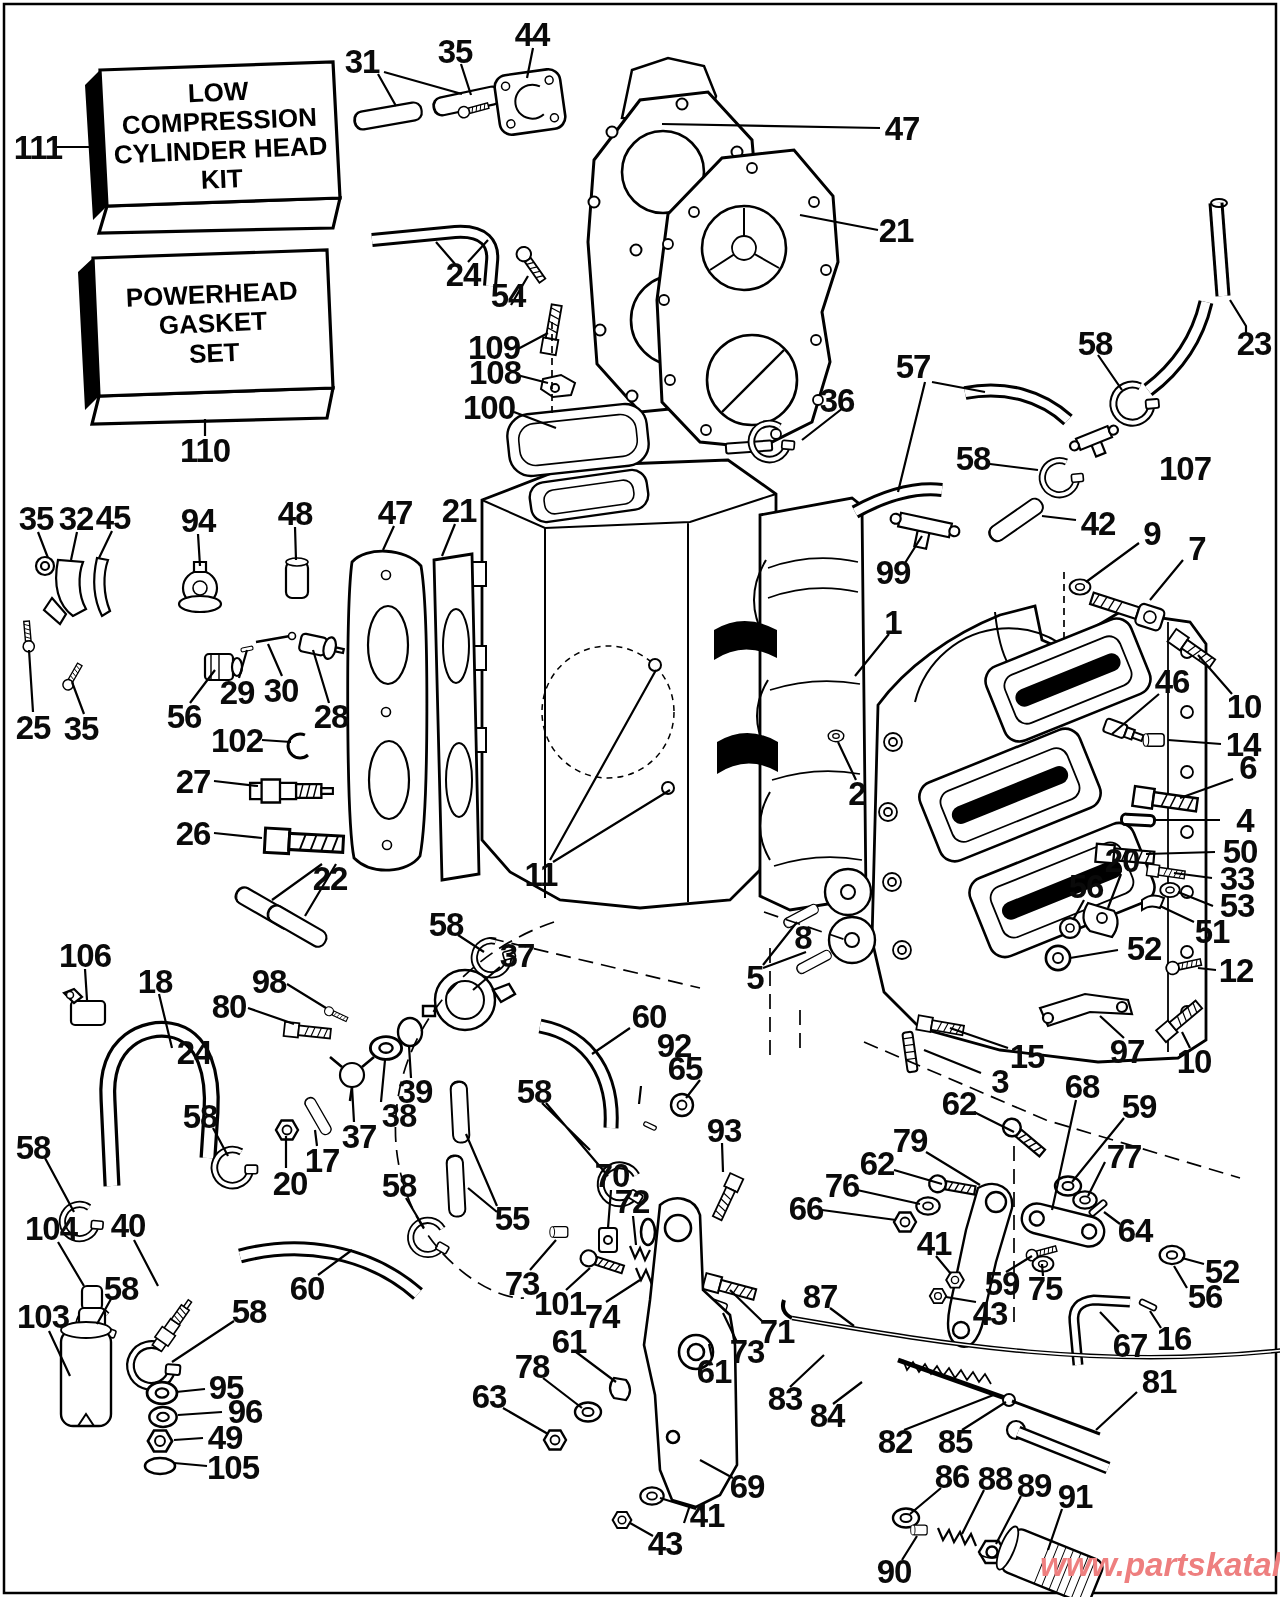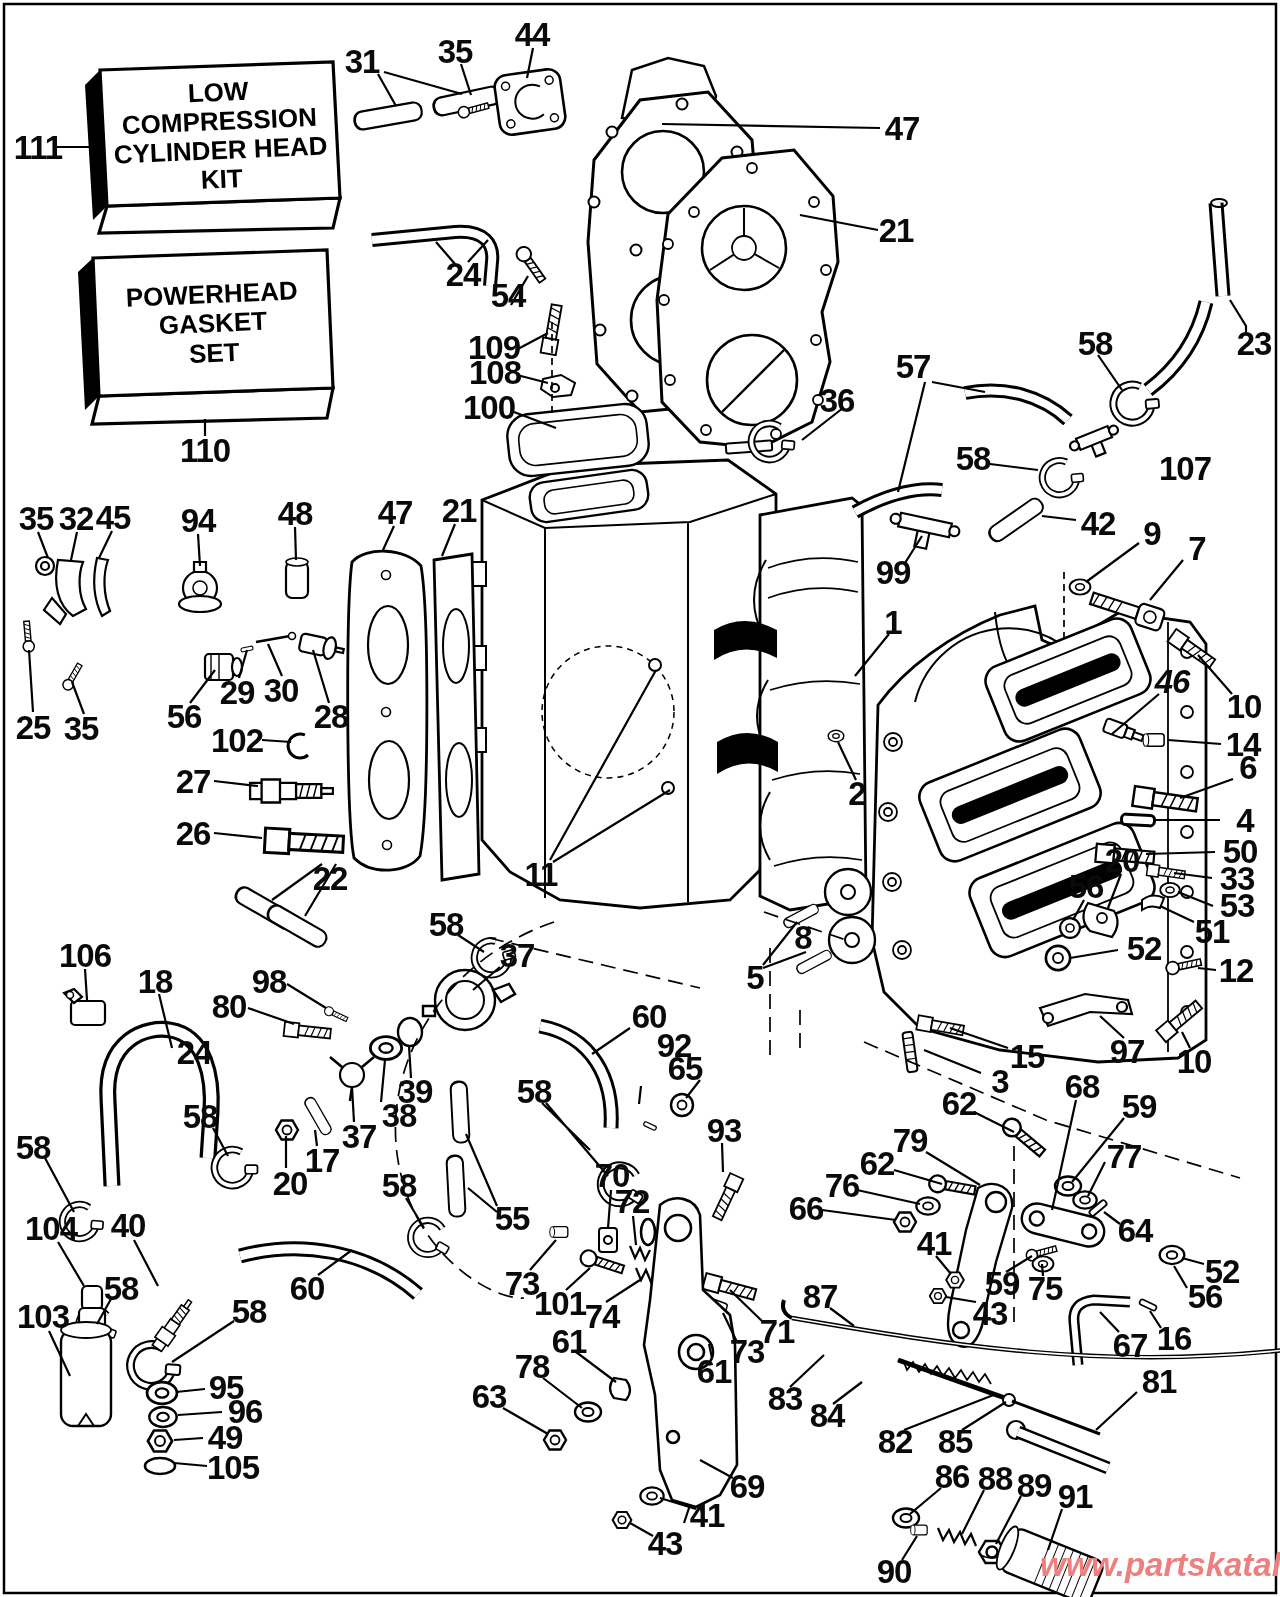--- a/index.html
+++ b/index.html
@@ -556,21 +556,21 @@
       <span class="callout" style="left: 331px; top: 716px;">28</span>
       <span class="callout" style="left: 237px; top: 740px;">102</span>
       <span class="callout" style="left: 193px; top: 781px;">27</span>
       <span class="callout" style="left: 193px; top: 833px;">26</span>
       <span class="callout" style="left: 330px; top: 878px;">22</span>
       <span class="callout" style="left: 541px; top: 874px;">11</span>
       <span class="callout" style="left: 893px; top: 622px;">1</span>
       <span class="callout" style="left: 1152px; top: 533px;">9</span>
       <span class="callout" style="left: 1197px; top: 548px;">7</span>
       <span class="callout" style="left: 857px; top: 793px;">2</span>
-      <span class="callout" style="left: 1172px; top: 681px; font-style: italic;">46</span>
+      <span class="callout" style="left: 1172px; top: 681px;">46</span>
       <span class="callout" style="left: 1244px; top: 706px;">10</span>
       <span class="callout" style="left: 1243px; top: 744px;">14</span>
       <span class="callout" style="left: 1248px; top: 767px;">6</span>
       <span class="callout" style="left: 1245px; top: 820px;">4</span>
       <span class="callout" style="left: 1240px; top: 851px;">50</span>
       <span class="callout" style="left: 1122px; top: 860px;">20</span>
       <span class="callout" style="left: 1237px; top: 878px;">33</span>
       <span class="callout" style="left: 1237px; top: 905px;">53</span>
       <span class="callout" style="left: 1212px; top: 931px;">51</span>
       <span class="callout" style="left: 1086px; top: 886px;">56</span>

